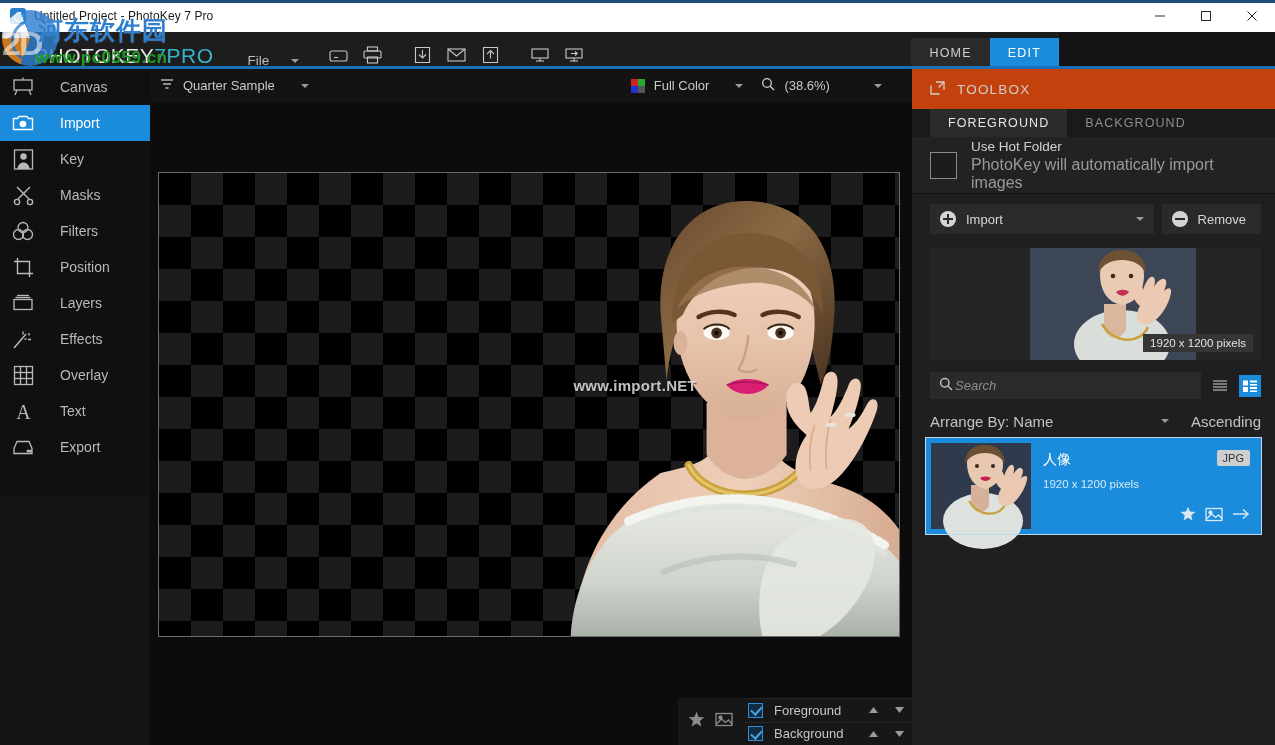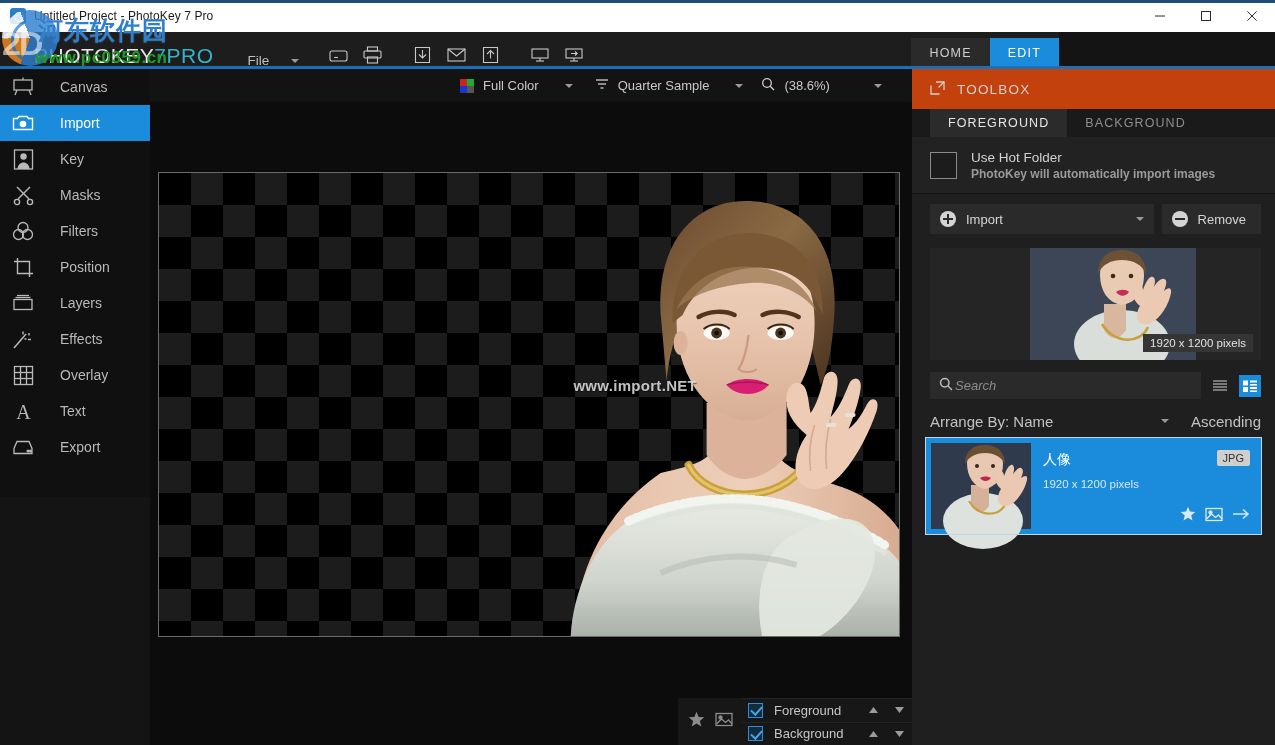--- a/index.html
+++ b/index.html
@@ -192,21 +192,21 @@
     letter-spacing: 1.1px; color: #8e8e8e;
   }
   .tbx-tab.active { background: #2b2b2b; color: #e6e6e6; }
 
   .hotfolder {
     height: 57px; display: flex; align-items: center; gap: 14px; padding: 0 18px;
     background: #222222; border-bottom: 1px solid #141414;
   }
   .hf-box { width: 27px; height: 27px; border: 1.5px solid #8a8a8a; background: #1c1c1c; flex: none; }
   .hf-t1 { font-size: 13.5px; color: #d2d2d2; }
-  .hf-t2 { font-size: 12px; color: #9a9a9a; margin-top: 2px; font-weight: bold; }
+  .hf-t2 { font-size: 16px; color: #9a9a9a; margin-top: 2px; }
 
   .imp-row { display: flex; gap: 8px; padding: 10px 14px 8px 18px; background: #1f1f1f; }
   .btn-dark {
     height: 30px; background: #2a2a2a; display: flex; align-items: center; gap: 10px;
     padding: 0 10px; color: #d6d6d6; font-size: 13px;
   }
   .btn-import { width: 253px; }
   .btn-remove { width: 111px; }
   .circ-ico {
     width: 16px; height: 16px; border-radius: 50%; background: #d4d4d4; position: relative; flex: none;
@@ -367,40 +367,40 @@
   <div class="ribbon-underline"></div>
 
   <div class="wm">
     <div class="wm-circ"></div>
     <div class="wm-2d">2D</div>
     <div class="wm-cn">河东软件园</div>
     <div class="wm-url">www.pc0359.cn</div>
   </div>
 
   <div class="optbar">
+    <div class="opt" style="margin-left:10px;">
+      <span>
+        <svg width="14" height="13" viewBox="0 0 14 13" fill="none" stroke="#cfcfcf" stroke-width="1.3">
+          <line x1="1" y1="2" x2="13" y2="2"></line>
+            <line x1="3" y1="6" x2="11" y2="6"></line>
+            <line x1="5.5" y1="10" x2="8.5" y2="10"></line>
+        </svg>
+      </span>
+      <span class="lbl">Quarter Sample</span>
+      <span class="dd caret-d"></span>
+    </div>
+
     <div class="opt" style="margin-left:310px;">
       <span class="swatch">
         <i style="background:#cc2222"></i>
           <i style="background:#22aa33"></i>
           <i style="background:#2233cc"></i>
           <i style="background:#555"></i>
       </span>
       <span class="lbl">Full Color</span>
-      <span class="dd caret-d"></span>
-    </div>
-
-    <div class="opt" style="margin-left:10px;">
-      <span>
-        <svg width="14" height="13" viewBox="0 0 14 13" fill="none" stroke="#cfcfcf" stroke-width="1.3">
-          <line x1="1" y1="2" x2="13" y2="2"></line>
-            <line x1="3" y1="6" x2="11" y2="6"></line>
-            <line x1="5.5" y1="10" x2="8.5" y2="10"></line>
-        </svg>
-      </span>
-      <span class="lbl">Quarter Sample</span>
       <span class="dd caret-d"></span>
     </div>
 
     <div class="opt" style="margin-left:6px;">
       <span>
         <svg width="14" height="14" viewBox="0 0 14 14" fill="none" stroke="#cfcfcf" stroke-width="1.3">
           <circle cx="6" cy="6" r="4.3"></circle>
             <line x1="9.2" y1="9.2" x2="13" y2="13"></line>
         </svg>
       </span>

